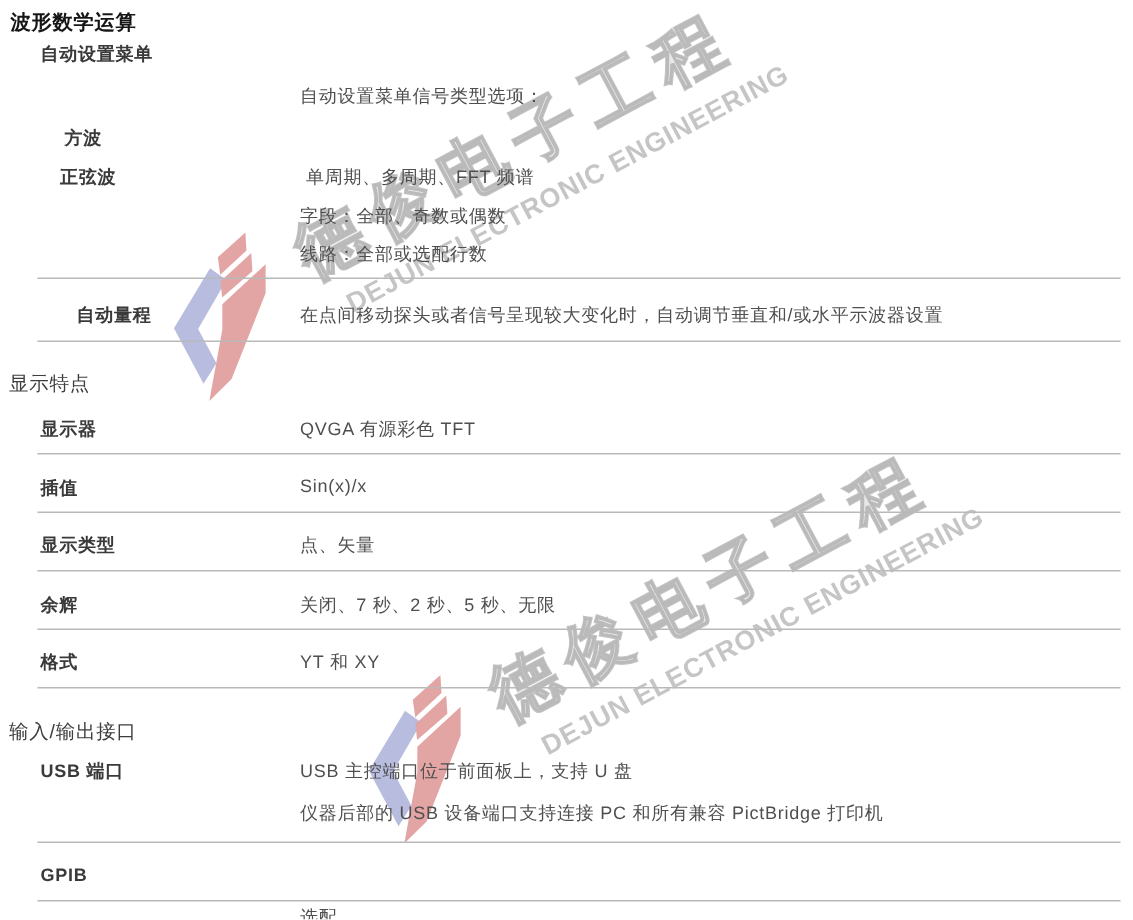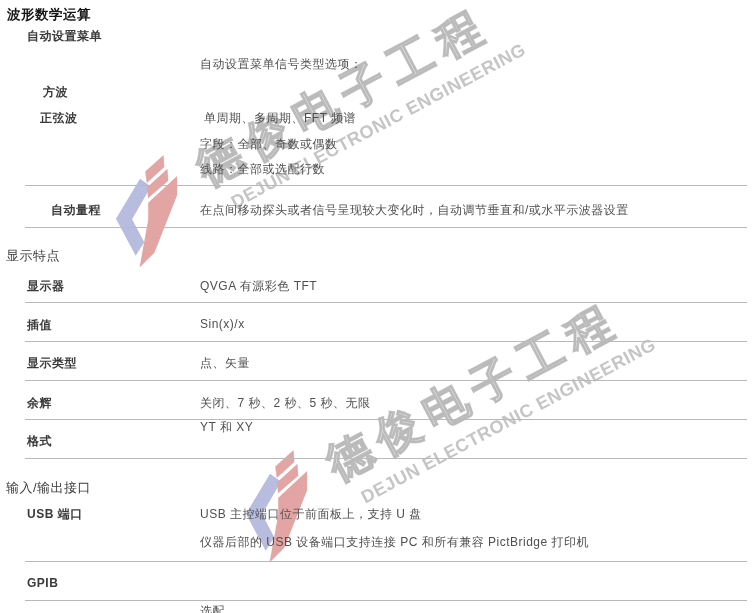--- a/index.html
+++ b/index.html
@@ -101,21 +101,21 @@
 
   <div class="t lbl" style="left:27px; top:355px;">显示类型</div>
   <div class="t val" style="left:200px; top:355px;">点、矢量</div>
   <div class="divider" style="top:380px;"></div>
 
   <div class="t lbl" style="left:27px; top:395px;">余辉</div>
   <div class="t val" style="left:200px; top:395px;">关闭、7 秒、2 秒、5 秒、无限</div>
   <div class="divider" style="top:419px;"></div>
 
   <div class="t lbl" style="left:27px; top:433px;">格式</div>
-  <div class="t val" style="left:200px; top:419px;">YT 和 XY</div>
+  <div class="t val" style="left:200px; top:433px;">YT 和 XY</div>
   <div class="divider" style="top:458px;"></div>
 
   <div class="t hdr" style="left:6px; top:479px;text-align:right;">输入/输出接口</div>
 
   <div class="t lbl" style="left:27px; top:506px;">USB 端口</div>
   <div class="t val" style="left:200px; top:506px;">USB 主控端口位于前面板上，支持 U 盘</div>
   <div class="t val" style="left:200px; top:534px;">仪器后部的 USB 设备端口支持连接 PC 和所有兼容 PictBridge 打印机</div>
   <div class="divider" style="top:561px;"></div>
 
   <div class="t lbl" style="left:27px; top:576px;">GPIB</div>

